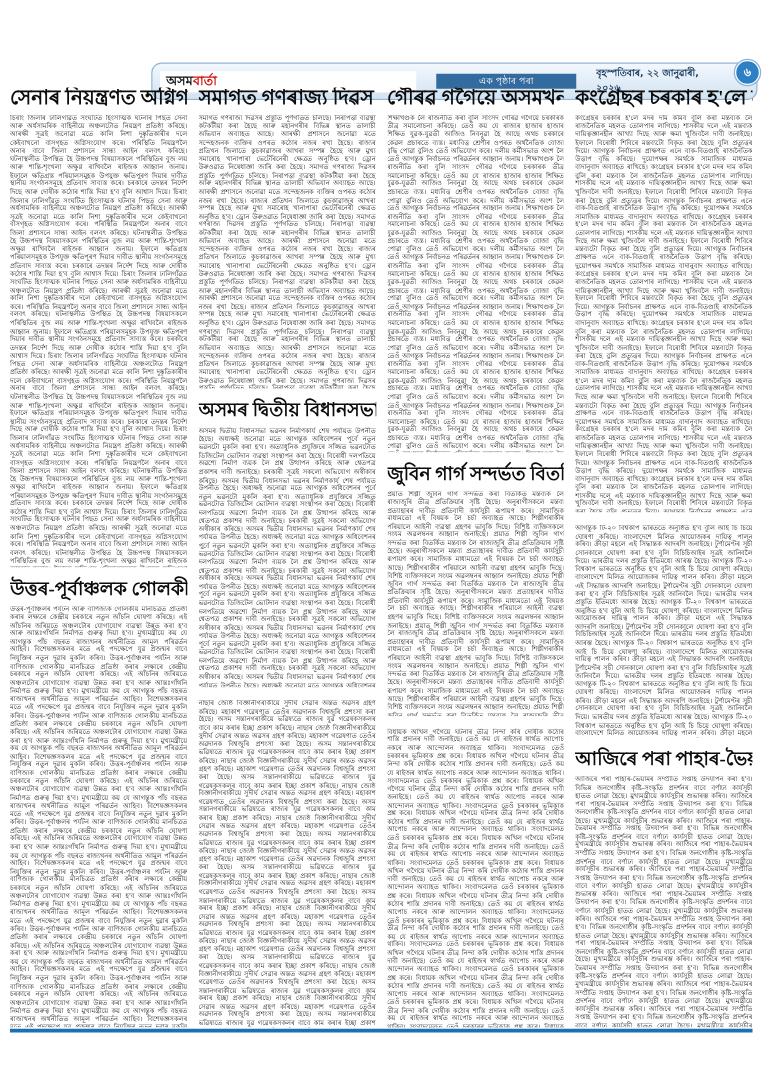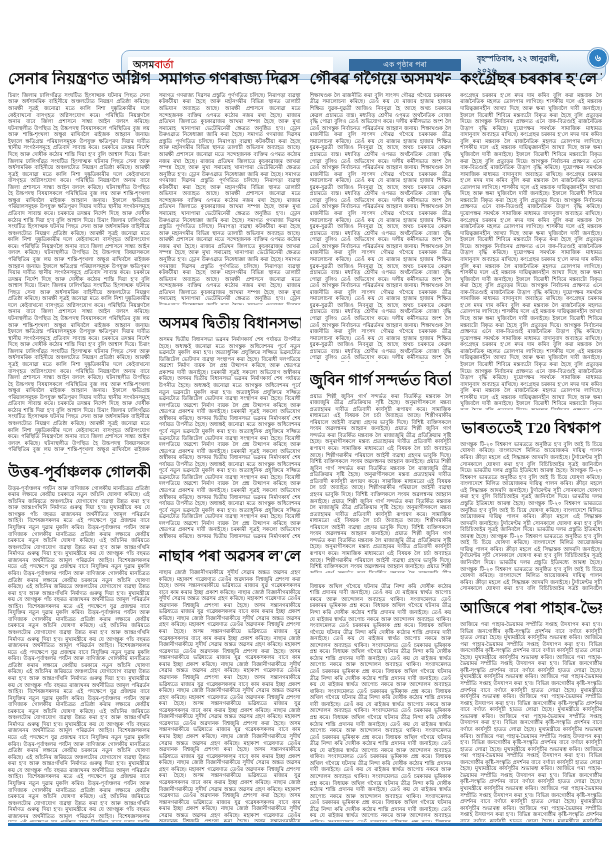--- a/index.html
+++ b/index.html
@@ -104,21 +104,20 @@
     <div class="col">
         <section class="story first" style="height: 266px;">
           <h2>সমাগত গণৰাজ্য দিৱস !</h2>
           <div class="body">সমাগত গণৰাজ্য দিৱসৰ প্ৰস্তুতি পূৰ্ণগতিত চলিছে। নিৰাপত্তা ব্যৱস্থা কটকটীয়া কৰা হৈছে আৰু মহানগৰীৰ বিভিন্ন স্থানত তালাচী অভিযান অব্যাহত আছে। আৰক্ষী প্ৰশাসনে জনোৱা মতে সন্দেহজনক ব্যক্তিৰ ওপৰত কঠোৰ নজৰ ৰখা হৈছে। ৰাজ্যৰ প্ৰতিখন জিলাতে কুচকাৱাজৰ আখৰা সম্পন্ন হৈছে আৰু মুখ্য সমাৰোহ খানাপাৰা ভেটেৰিনেৰী ক্ষেত্ৰত অনুষ্ঠিত হ'ব। ড্ৰোন উৰুওৱাত নিষেধাজ্ঞা জাৰি কৰা হৈছে। সমাগত গণৰাজ্য দিৱসৰ প্ৰস্তুতি পূৰ্ণগতিত চলিছে। নিৰাপত্তা ব্যৱস্থা কটকটীয়া কৰা হৈছে আৰু মহানগৰীৰ বিভিন্ন স্থানত তালাচী অভিযান অব্যাহত আছে। আৰক্ষী প্ৰশাসনে জনোৱা মতে সন্দেহজনক ব্যক্তিৰ ওপৰত কঠোৰ নজৰ ৰখা হৈছে। ৰাজ্যৰ প্ৰতিখন জিলাতে কুচকাৱাজৰ আখৰা সম্পন্ন হৈছে আৰু মুখ্য সমাৰোহ খানাপাৰা ভেটেৰিনেৰী ক্ষেত্ৰত অনুষ্ঠিত হ'ব। ড্ৰোন উৰুওৱাত নিষেধাজ্ঞা জাৰি কৰা হৈছে। সমাগত গণৰাজ্য দিৱসৰ প্ৰস্তুতি পূৰ্ণগতিত চলিছে। নিৰাপত্তা ব্যৱস্থা কটকটীয়া কৰা হৈছে আৰু মহানগৰীৰ বিভিন্ন স্থানত তালাচী অভিযান অব্যাহত আছে। আৰক্ষী প্ৰশাসনে জনোৱা মতে সন্দেহজনক ব্যক্তিৰ ওপৰত কঠোৰ নজৰ ৰখা হৈছে। ৰাজ্যৰ প্ৰতিখন জিলাতে কুচকাৱাজৰ আখৰা সম্পন্ন হৈছে আৰু মুখ্য সমাৰোহ খানাপাৰা ভেটেৰিনেৰী ক্ষেত্ৰত অনুষ্ঠিত হ'ব। ড্ৰোন উৰুওৱাত নিষেধাজ্ঞা জাৰি কৰা হৈছে। সমাগত গণৰাজ্য দিৱসৰ প্ৰস্তুতি পূৰ্ণগতিত চলিছে। নিৰাপত্তা ব্যৱস্থা কটকটীয়া কৰা হৈছে আৰু মহানগৰীৰ বিভিন্ন স্থানত তালাচী অভিযান অব্যাহত আছে। আৰক্ষী প্ৰশাসনে জনোৱা মতে সন্দেহজনক ব্যক্তিৰ ওপৰত কঠোৰ নজৰ ৰখা হৈছে। ৰাজ্যৰ প্ৰতিখন জিলাতে কুচকাৱাজৰ আখৰা সম্পন্ন হৈছে আৰু মুখ্য সমাৰোহ খানাপাৰা ভেটেৰিনেৰী ক্ষেত্ৰত অনুষ্ঠিত হ'ব। ড্ৰোন উৰুওৱাত নিষেধাজ্ঞা জাৰি কৰা হৈছে। সমাগত গণৰাজ্য দিৱসৰ প্ৰস্তুতি পূৰ্ণগতিত চলিছে। নিৰাপত্তা ব্যৱস্থা কটকটীয়া কৰা হৈছে আৰু মহানগৰীৰ বিভিন্ন স্থানত তালাচী অভিযান অব্যাহত আছে। আৰক্ষী প্ৰশাসনে জনোৱা মতে সন্দেহজনক ব্যক্তিৰ ওপৰত কঠোৰ নজৰ ৰখা হৈছে। ৰাজ্যৰ প্ৰতিখন জিলাতে কুচকাৱাজৰ আখৰা সম্পন্ন হৈছে আৰু মুখ্য সমাৰোহ খানাপাৰা ভেটেৰিনেৰী ক্ষেত্ৰত অনুষ্ঠিত হ'ব। ড্ৰোন উৰুওৱাত নিষেধাজ্ঞা জাৰি কৰা হৈছে। সমাগত গণৰাজ্য দিৱসৰ প্ৰস্তুতি পূৰ্ণগতিত চলিছে। নিৰাপত্তা ব্যৱস্থা কটকটীয়া কৰা হৈছে আৰু মহানগৰীৰ বিভিন্ন স্থানত তালাচী অভিযান অব্যাহত আছে। আৰক্ষী প্ৰশাসনে জনোৱা মতে সন্দেহজনক ব্যক্তিৰ ওপৰত কঠোৰ নজৰ ৰখা হৈছে। ৰাজ্যৰ প্ৰতিখন জিলাতে কুচকাৱাজৰ আখৰা সম্পন্ন হৈছে আৰু মুখ্য সমাৰোহ খানাপাৰা ভেটেৰিনেৰী ক্ষেত্ৰত অনুষ্ঠিত হ'ব। ড্ৰোন উৰুওৱাত নিষেধাজ্ঞা জাৰি কৰা হৈছে। সমাগত গণৰাজ্য দিৱসৰ প্ৰস্তুতি পূৰ্ণগতিত চলিছে। নিৰাপত্তা ব্যৱস্থা কটকটীয়া কৰা হৈছে আৰু মহানগৰীৰ বিভিন্ন স্থানত তালাচী অভিযান অব্যাহত আছে। আৰক্ষী প্ৰশাসনে জনোৱা মতে সন্দেহজনক ব্যক্তিৰ ওপৰত কঠোৰ নজৰ ৰখা হৈছে। ৰাজ্যৰ প্ৰতিখন জিলাতে কুচকাৱাজৰ আখৰা সম্পন্ন হৈছে আৰু মুখ্য সমাৰোহ খানাপাৰা ভেটেৰিনেৰী ক্ষেত্ৰত অনুষ্ঠিত হ'ব। ড্ৰোন উৰুওৱাত নিষেধাজ্ঞা জাৰি কৰা হৈছে। সমাগত গণৰাজ্য দিৱসৰ প্ৰস্তুতি পূৰ্ণগতিত চলিছে। নিৰাপত্তা ব্যৱস্থা কটকটীয়া কৰা হৈছে আৰু মহানগৰীৰ বিভিন্ন স্থানত তালাচী অভিযান অব্যাহত আছে। আৰক্ষী প্ৰশাসনে জনোৱা মতে সন্দেহজনক ব্যক্তিৰ ওপৰত কঠোৰ নজৰ ৰখা হৈছে। ৰাজ্যৰ প্ৰতিখন জিলাতে কুচকাৱাজৰ আখৰা সম্পন্ন হৈছে আৰু মুখ্য সমাৰোহ খানাপাৰা ভেটেৰিনেৰী ক্ষেত্ৰত অনুষ্ঠিত হ'ব। ড্ৰোন উৰুওৱাত নিষেধাজ্ঞা জাৰি কৰা হৈছে। সমাগত গণৰাজ্য দিৱসৰ প্ৰস্তুতি পূৰ্ণগতিত চলিছে। নিৰাপত্তা ব্যৱস্থা কটকটীয়া কৰা হৈছে আৰু মহানগৰীৰ বিভিন্ন স্থানত তালাচী অভিযান অব্যাহত আছে। আৰক্ষী প্ৰশাসনে জনোৱা মতে সন্দেহজনক ব্যক্তিৰ ওপৰত কঠোৰ নজৰ ৰখা হৈছে। ৰাজ্যৰ প্ৰতিখন জিলাতে কুচকাৱাজৰ আখৰা সম্পন্ন হৈছে আৰু মুখ্য সমাৰোহ খানাপাৰা ভেটেৰিনেৰী ক্ষেত্ৰত অনুষ্ঠিত হ'ব। ড্ৰোন উৰুওৱাত নিষেধাজ্ঞা জাৰি কৰা হৈছে। সমাগত গণৰাজ্য দিৱসৰ প্ৰস্তুতি পূৰ্ণগতিত চলিছে। নিৰাপত্তা ব্যৱস্থা কটকটীয়া কৰা হৈছে আৰু মহানগৰীৰ বিভিন্ন স্থানত তালাচী অভিযান অব্যাহত আছে। আৰক্ষী প্ৰশাসনে জনোৱা মতে সন্দেহজনক ব্যক্তিৰ ওপৰত কঠোৰ নজৰ ৰখা হৈছে। ৰাজ্যৰ প্ৰতিখন জিলাতে কুচকাৱাজৰ আখৰা সম্পন্ন হৈছে আৰু মুখ্য সমাৰোহ খানাপাৰা ভেটেৰিনেৰী ক্ষেত্ৰত অনুষ্ঠিত হ'ব। ড্ৰোন উৰুওৱাত নিষেধাজ্ঞা জাৰি কৰা হৈছে। সমাগত গণৰাজ্য দিৱসৰ প্ৰস্তুতি পূৰ্ণগতিত চলিছে। নিৰাপত্তা ব্যৱস্থা কটকটীয়া কৰা হৈছে আৰু মহানগৰীৰ বিভিন্ন স্থানত তালাচী অভিযান অব্যাহত আছে। আৰক্ষী প্ৰশাসনে জনোৱা মতে সন্দেহজনক ব্যক্তিৰ ওপৰত কঠোৰ নজৰ ৰখা হৈছে। ৰাজ্যৰ প্ৰতিখন জিলাতে কুচকাৱাজৰ আখৰা সম্পন্ন হৈছে আৰু মুখ্য সমাৰোহ খানাপাৰা ভেটেৰিনেৰী ক্ষেত্ৰত অনুষ্ঠিত হ'ব। ড্ৰোন উৰুওৱাত নিষেধাজ্ঞা জাৰি কৰা হৈছে। সমাগত গণৰাজ্য দিৱসৰ প্ৰস্তুতি পূৰ্ণগতিত চলিছে। নিৰাপত্তা ব্যৱস্থা কটকটীয়া কৰা হৈছে আৰু মহানগৰীৰ বিভিন্ন স্থানত তালাচী অভিযান অব্যাহত আছে। আৰক্ষী প্ৰশাসনে জনোৱা মতে সন্দেহজনক ব্যক্তিৰ ওপৰত কঠোৰ নজৰ ৰখা হৈছে। ৰাজ্যৰ প্ৰতিখন জিলাতে কুচকাৱাজৰ আখৰা সম্পন্ন হৈছে আৰু মুখ্য সমাৰোহ খানাপাৰা ভেটেৰিনেৰী ক্ষেত্ৰত অনুষ্ঠিত হ'ব। ড্ৰোন উৰুওৱাত নিষেধাজ্ঞা জাৰি কৰা হৈছে। </div>
         </section>
         <section class="story later" style="height: 262px;">
           <h2>অসমৰ দ্বিতীয় বিধানসভা</h2>
           <div class="body">অসমৰ দ্বিতীয় বিধানসভা ভৱনৰ নিৰ্মাণকাৰ্য শেষ পৰ্যায়ত উপনীত হৈছে। অধ্যক্ষই জনোৱা মতে আগন্তুক অধিবেশনৰ পূৰ্বে নতুন ভৱনটো মুকলি কৰা হ'ব। অত্যাধুনিক প্ৰযুক্তিৰে সজ্জিত ভৱনটোত ডিজিটেল ভোটদান ব্যৱস্থা সংস্থাপন কৰা হৈছে। বিৰোধী দলপতিয়ে অৱশ্যে নিৰ্মাণ ব্যয়ক লৈ প্ৰশ্ন উত্থাপন কৰিছে আৰু শ্বেতপত্ৰ প্ৰকাশৰ দাবী জনাইছে। চৰকাৰী সূত্ৰই সকলো অভিযোগ অস্বীকাৰ কৰিছে। অসমৰ দ্বিতীয় বিধানসভা ভৱনৰ নিৰ্মাণকাৰ্য শেষ পৰ্যায়ত উপনীত হৈছে। অধ্যক্ষই জনোৱা মতে আগন্তুক অধিবেশনৰ পূৰ্বে নতুন ভৱনটো মুকলি কৰা হ'ব। অত্যাধুনিক প্ৰযুক্তিৰে সজ্জিত ভৱনটোত ডিজিটেল ভোটদান ব্যৱস্থা সংস্থাপন কৰা হৈছে। বিৰোধী দলপতিয়ে অৱশ্যে নিৰ্মাণ ব্যয়ক লৈ প্ৰশ্ন উত্থাপন কৰিছে আৰু শ্বেতপত্ৰ প্ৰকাশৰ দাবী জনাইছে। চৰকাৰী সূত্ৰই সকলো অভিযোগ অস্বীকাৰ কৰিছে। অসমৰ দ্বিতীয় বিধানসভা ভৱনৰ নিৰ্মাণকাৰ্য শেষ পৰ্যায়ত উপনীত হৈছে। অধ্যক্ষই জনোৱা মতে আগন্তুক অধিবেশনৰ পূৰ্বে নতুন ভৱনটো মুকলি কৰা হ'ব। অত্যাধুনিক প্ৰযুক্তিৰে সজ্জিত ভৱনটোত ডিজিটেল ভোটদান ব্যৱস্থা সংস্থাপন কৰা হৈছে। বিৰোধী দলপতিয়ে অৱশ্যে নিৰ্মাণ ব্যয়ক লৈ প্ৰশ্ন উত্থাপন কৰিছে আৰু শ্বেতপত্ৰ প্ৰকাশৰ দাবী জনাইছে। চৰকাৰী সূত্ৰই সকলো অভিযোগ অস্বীকাৰ কৰিছে। অসমৰ দ্বিতীয় বিধানসভা ভৱনৰ নিৰ্মাণকাৰ্য শেষ পৰ্যায়ত উপনীত হৈছে। অধ্যক্ষই জনোৱা মতে আগন্তুক অধিবেশনৰ পূৰ্বে নতুন ভৱনটো মুকলি কৰা হ'ব। অত্যাধুনিক প্ৰযুক্তিৰে সজ্জিত ভৱনটোত ডিজিটেল ভোটদান ব্যৱস্থা সংস্থাপন কৰা হৈছে। বিৰোধী দলপতিয়ে অৱশ্যে নিৰ্মাণ ব্যয়ক লৈ প্ৰশ্ন উত্থাপন কৰিছে আৰু শ্বেতপত্ৰ প্ৰকাশৰ দাবী জনাইছে। চৰকাৰী সূত্ৰই সকলো অভিযোগ অস্বীকাৰ কৰিছে। অসমৰ দ্বিতীয় বিধানসভা ভৱনৰ নিৰ্মাণকাৰ্য শেষ পৰ্যায়ত উপনীত হৈছে। অধ্যক্ষই জনোৱা মতে আগন্তুক অধিবেশনৰ পূৰ্বে নতুন ভৱনটো মুকলি কৰা হ'ব। অত্যাধুনিক প্ৰযুক্তিৰে সজ্জিত ভৱনটোত ডিজিটেল ভোটদান ব্যৱস্থা সংস্থাপন কৰা হৈছে। বিৰোধী দলপতিয়ে অৱশ্যে নিৰ্মাণ ব্যয়ক লৈ প্ৰশ্ন উত্থাপন কৰিছে আৰু শ্বেতপত্ৰ প্ৰকাশৰ দাবী জনাইছে। চৰকাৰী সূত্ৰই সকলো অভিযোগ অস্বীকাৰ কৰিছে। অসমৰ দ্বিতীয় বিধানসভা ভৱনৰ নিৰ্মাণকাৰ্য শেষ পৰ্যায়ত উপনীত হৈছে। অধ্যক্ষই জনোৱা মতে আগন্তুক অধিবেশনৰ পূৰ্বে নতুন ভৱনটো মুকলি কৰা হ'ব। অত্যাধুনিক প্ৰযুক্তিৰে সজ্জিত ভৱনটোত ডিজিটেল ভোটদান ব্যৱস্থা সংস্থাপন কৰা হৈছে। বিৰোধী দলপতিয়ে অৱশ্যে নিৰ্মাণ ব্যয়ক লৈ প্ৰশ্ন উত্থাপন কৰিছে আৰু শ্বেতপত্ৰ প্ৰকাশৰ দাবী জনাইছে। চৰকাৰী সূত্ৰই সকলো অভিযোগ অস্বীকাৰ কৰিছে। অসমৰ দ্বিতীয় বিধানসভা ভৱনৰ নিৰ্মাণকাৰ্য শেষ পৰ্যায়ত উপনীত হৈছে। অধ্যক্ষই জনোৱা মতে আগন্তুক অধিবেশনৰ পূৰ্বে নতুন ভৱনটো মুকলি কৰা হ'ব। অত্যাধুনিক প্ৰযুক্তিৰে সজ্জিত ভৱনটোত ডিজিটেল ভোটদান ব্যৱস্থা সংস্থাপন কৰা হৈছে। বিৰোধী দলপতিয়ে অৱশ্যে নিৰ্মাণ ব্যয়ক লৈ প্ৰশ্ন উত্থাপন কৰিছে আৰু শ্বেতপত্ৰ প্ৰকাশৰ দাবী জনাইছে। চৰকাৰী সূত্ৰই সকলো অভিযোগ অস্বীকাৰ কৰিছে। অসমৰ দ্বিতীয় বিধানসভা ভৱনৰ নিৰ্মাণকাৰ্য শেষ পৰ্যায়ত উপনীত হৈছে। অধ্যক্ষই জনোৱা মতে আগন্তুক অধিবেশনৰ পূৰ্বে নতুন ভৱনটো মুকলি কৰা হ'ব। অত্যাধুনিক প্ৰযুক্তিৰে সজ্জিত ভৱনটোত ডিজিটেল ভোটদান ব্যৱস্থা সংস্থাপন কৰা হৈছে। বিৰোধী দলপতিয়ে অৱশ্যে নিৰ্মাণ ব্যয়ক লৈ প্ৰশ্ন উত্থাপন কৰিছে আৰু শ্বেতপত্ৰ প্ৰকাশৰ দাবী জনাইছে। চৰকাৰী সূত্ৰই সকলো অভিযোগ অস্বীকাৰ কৰিছে। অসমৰ দ্বিতীয় বিধানসভা ভৱনৰ নিৰ্মাণকাৰ্য শেষ পৰ্যায়ত উপনীত হৈছে। অধ্যক্ষই জনোৱা মতে আগন্তুক অধিবেশনৰ পূৰ্বে নতুন ভৱনটো মুকলি কৰা হ'ব। অত্যাধুনিক প্ৰযুক্তিৰে সজ্জিত ভৱনটোত ডিজিটেল ভোটদান ব্যৱস্থা সংস্থাপন কৰা হৈছে। বিৰোধী দলপতিয়ে অৱশ্যে নিৰ্মাণ ব্যয়ক লৈ প্ৰশ্ন উত্থাপন কৰিছে আৰু শ্বেতপত্ৰ প্ৰকাশৰ দাবী জনাইছে। চৰকাৰী সূত্ৰই সকলো অভিযোগ অস্বীকাৰ কৰিছে। অসমৰ দ্বিতীয় বিধানসভা ভৱনৰ নিৰ্মাণকাৰ্য শেষ পৰ্যায়ত উপনীত হৈছে। অধ্যক্ষই জনোৱা মতে আগন্তুক অধিবেশনৰ পূৰ্বে নতুন ভৱনটো মুকলি কৰা হ'ব। অত্যাধুনিক প্ৰযুক্তিৰে সজ্জিত ভৱনটোত ডিজিটেল ভোটদান ব্যৱস্থা সংস্থাপন কৰা হৈছে। বিৰোধী দলপতিয়ে অৱশ্যে নিৰ্মাণ ব্যয়ক লৈ প্ৰশ্ন উত্থাপন কৰিছে আৰু শ্বেতপত্ৰ প্ৰকাশৰ দাবী জনাইছে। চৰকাৰী সূত্ৰই সকলো অভিযোগ অস্বীকাৰ কৰিছে। অসমৰ দ্বিতীয় বিধানসভা ভৱনৰ নিৰ্মাণকাৰ্য শেষ পৰ্যায়ত উপনীত হৈছে। অধ্যক্ষই জনোৱা মতে আগন্তুক অধিবেশনৰ পূৰ্বে নতুন ভৱনটো মুকলি কৰা হ'ব। অত্যাধুনিক প্ৰযুক্তিৰে সজ্জিত ভৱনটোত ডিজিটেল ভোটদান ব্যৱস্থা সংস্থাপন কৰা হৈছে। বিৰোধী দলপতিয়ে অৱশ্যে নিৰ্মাণ ব্যয়ক লৈ প্ৰশ্ন উত্থাপন কৰিছে আৰু শ্বেতপত্ৰ প্ৰকাশৰ দাবী জনাইছে। চৰকাৰী সূত্ৰই সকলো অভিযোগ অস্বীকাৰ কৰিছে। অসমৰ দ্বিতীয় বিধানসভা ভৱনৰ নিৰ্মাণকাৰ্য শেষ পৰ্যায়ত উপনীত হৈছে। অধ্যক্ষই জনোৱা মতে আগন্তুক অধিবেশনৰ পূৰ্বে নতুন ভৱনটো মুকলি কৰা হ'ব। অত্যাধুনিক প্ৰযুক্তিৰে সজ্জিত ভৱনটোত ডিজিটেল ভোটদান ব্যৱস্থা সংস্থাপন কৰা হৈছে। বিৰোধী দলপতিয়ে অৱশ্যে নিৰ্মাণ ব্যয়ক লৈ প্ৰশ্ন উত্থাপন কৰিছে আৰু শ্বেতপত্ৰ প্ৰকাশৰ দাবী জনাইছে। চৰকাৰী সূত্ৰই সকলো অভিযোগ অস্বীকাৰ কৰিছে। </div>
         </section>
         <section class="story later" style="flex: 1 1 auto;">
-          <h2>নাছাৰ পৰা অৱসৰ ল'লে</h2>
           <div class="body">নাছাৰ জ্যেষ্ঠ বিজ্ঞানীগৰাকীয়ে সুদীৰ্ঘ সেৱাৰ অন্তত অৱসৰ গ্ৰহণ কৰিছে। মহাকাশ গৱেষণাত তেওঁৰ অৱদানক বিশ্বজুৰি প্ৰশংসা কৰা হৈছে। অসম সন্তানগৰাকীয়ে ভৱিষ্যতে ৰাজ্যৰ যুৱ গৱেষকসকলৰ বাবে কাম কৰাৰ ইচ্ছা প্ৰকাশ কৰিছে। নাছাৰ জ্যেষ্ঠ বিজ্ঞানীগৰাকীয়ে সুদীৰ্ঘ সেৱাৰ অন্তত অৱসৰ গ্ৰহণ কৰিছে। মহাকাশ গৱেষণাত তেওঁৰ অৱদানক বিশ্বজুৰি প্ৰশংসা কৰা হৈছে। অসম সন্তানগৰাকীয়ে ভৱিষ্যতে ৰাজ্যৰ যুৱ গৱেষকসকলৰ বাবে কাম কৰাৰ ইচ্ছা প্ৰকাশ কৰিছে। নাছাৰ জ্যেষ্ঠ বিজ্ঞানীগৰাকীয়ে সুদীৰ্ঘ সেৱাৰ অন্তত অৱসৰ গ্ৰহণ কৰিছে। মহাকাশ গৱেষণাত তেওঁৰ অৱদানক বিশ্বজুৰি প্ৰশংসা কৰা হৈছে। অসম সন্তানগৰাকীয়ে ভৱিষ্যতে ৰাজ্যৰ যুৱ গৱেষকসকলৰ বাবে কাম কৰাৰ ইচ্ছা প্ৰকাশ কৰিছে। নাছাৰ জ্যেষ্ঠ বিজ্ঞানীগৰাকীয়ে সুদীৰ্ঘ সেৱাৰ অন্তত অৱসৰ গ্ৰহণ কৰিছে। মহাকাশ গৱেষণাত তেওঁৰ অৱদানক বিশ্বজুৰি প্ৰশংসা কৰা হৈছে। অসম সন্তানগৰাকীয়ে ভৱিষ্যতে ৰাজ্যৰ যুৱ গৱেষকসকলৰ বাবে কাম কৰাৰ ইচ্ছা প্ৰকাশ কৰিছে। নাছাৰ জ্যেষ্ঠ বিজ্ঞানীগৰাকীয়ে সুদীৰ্ঘ সেৱাৰ অন্তত অৱসৰ গ্ৰহণ কৰিছে। মহাকাশ গৱেষণাত তেওঁৰ অৱদানক বিশ্বজুৰি প্ৰশংসা কৰা হৈছে। অসম সন্তানগৰাকীয়ে ভৱিষ্যতে ৰাজ্যৰ যুৱ গৱেষকসকলৰ বাবে কাম কৰাৰ ইচ্ছা প্ৰকাশ কৰিছে। নাছাৰ জ্যেষ্ঠ বিজ্ঞানীগৰাকীয়ে সুদীৰ্ঘ সেৱাৰ অন্তত অৱসৰ গ্ৰহণ কৰিছে। মহাকাশ গৱেষণাত তেওঁৰ অৱদানক বিশ্বজুৰি প্ৰশংসা কৰা হৈছে। অসম সন্তানগৰাকীয়ে ভৱিষ্যতে ৰাজ্যৰ যুৱ গৱেষকসকলৰ বাবে কাম কৰাৰ ইচ্ছা প্ৰকাশ কৰিছে। নাছাৰ জ্যেষ্ঠ বিজ্ঞানীগৰাকীয়ে সুদীৰ্ঘ সেৱাৰ অন্তত অৱসৰ গ্ৰহণ কৰিছে। মহাকাশ গৱেষণাত তেওঁৰ অৱদানক বিশ্বজুৰি প্ৰশংসা কৰা হৈছে। অসম সন্তানগৰাকীয়ে ভৱিষ্যতে ৰাজ্যৰ যুৱ গৱেষকসকলৰ বাবে কাম কৰাৰ ইচ্ছা প্ৰকাশ কৰিছে। নাছাৰ জ্যেষ্ঠ বিজ্ঞানীগৰাকীয়ে সুদীৰ্ঘ সেৱাৰ অন্তত অৱসৰ গ্ৰহণ কৰিছে। মহাকাশ গৱেষণাত তেওঁৰ অৱদানক বিশ্বজুৰি প্ৰশংসা কৰা হৈছে। অসম সন্তানগৰাকীয়ে ভৱিষ্যতে ৰাজ্যৰ যুৱ গৱেষকসকলৰ বাবে কাম কৰাৰ ইচ্ছা প্ৰকাশ কৰিছে। নাছাৰ জ্যেষ্ঠ বিজ্ঞানীগৰাকীয়ে সুদীৰ্ঘ সেৱাৰ অন্তত অৱসৰ গ্ৰহণ কৰিছে। মহাকাশ গৱেষণাত তেওঁৰ অৱদানক বিশ্বজুৰি প্ৰশংসা কৰা হৈছে। অসম সন্তানগৰাকীয়ে ভৱিষ্যতে ৰাজ্যৰ যুৱ গৱেষকসকলৰ বাবে কাম কৰাৰ ইচ্ছা প্ৰকাশ কৰিছে। নাছাৰ জ্যেষ্ঠ বিজ্ঞানীগৰাকীয়ে সুদীৰ্ঘ সেৱাৰ অন্তত অৱসৰ গ্ৰহণ কৰিছে। মহাকাশ গৱেষণাত তেওঁৰ অৱদানক বিশ্বজুৰি প্ৰশংসা কৰা হৈছে। অসম সন্তানগৰাকীয়ে ভৱিষ্যতে ৰাজ্যৰ যুৱ গৱেষকসকলৰ বাবে কাম কৰাৰ ইচ্ছা প্ৰকাশ কৰিছে। নাছাৰ জ্যেষ্ঠ বিজ্ঞানীগৰাকীয়ে সুদীৰ্ঘ সেৱাৰ অন্তত অৱসৰ গ্ৰহণ কৰিছে। মহাকাশ গৱেষণাত তেওঁৰ অৱদানক বিশ্বজুৰি প্ৰশংসা কৰা হৈছে। অসম সন্তানগৰাকীয়ে ভৱিষ্যতে ৰাজ্যৰ যুৱ গৱেষকসকলৰ বাবে কাম কৰাৰ ইচ্ছা প্ৰকাশ কৰিছে। নাছাৰ জ্যেষ্ঠ বিজ্ঞানীগৰাকীয়ে সুদীৰ্ঘ সেৱাৰ অন্তত অৱসৰ গ্ৰহণ কৰিছে। মহাকাশ গৱেষণাত তেওঁৰ অৱদানক বিশ্বজুৰি প্ৰশংসা কৰা হৈছে। অসম সন্তানগৰাকীয়ে ভৱিষ্যতে ৰাজ্যৰ যুৱ গৱেষকসকলৰ বাবে কাম কৰাৰ ইচ্ছা প্ৰকাশ কৰিছে। </div>
         </section>
       </div>
     <div class="col">
         <section class="story first" style="height: 328px;">
           <h2>গৌৰৱ গগৈয়ে অসমখনক</h2>
           <div class="body">শিক্ষাখণ্ডক লৈ ৰাজনীতি কৰা বুলি সাংসদ গৌৰৱ গগৈয়ে চৰকাৰক তীব্ৰ সমালোচনা কৰিছে। তেওঁ কয় যে ৰাজ্যৰ হাজাৰ হাজাৰ শিক্ষিত যুৱক-যুৱতী আজিও নিবনুৱা হৈ আছে অথচ চৰকাৰে কেৱল প্ৰচাৰতে ব্যস্ত। মধ্যবিত্ত শ্ৰেণীৰ ওপৰত অৰ্থনৈতিক বোজা বৃদ্ধি পোৱা বুলিও তেওঁ অভিযোগ কৰে। দলীয় কৰ্মীসভাত অংশ লৈ তেওঁ আগন্তুক নিৰ্বাচনত পৰিৱৰ্তনৰ আহ্বান জনায়। শিক্ষাখণ্ডক লৈ ৰাজনীতি কৰা বুলি সাংসদ গৌৰৱ গগৈয়ে চৰকাৰক তীব্ৰ সমালোচনা কৰিছে। তেওঁ কয় যে ৰাজ্যৰ হাজাৰ হাজাৰ শিক্ষিত যুৱক-যুৱতী আজিও নিবনুৱা হৈ আছে অথচ চৰকাৰে কেৱল প্ৰচাৰতে ব্যস্ত। মধ্যবিত্ত শ্ৰেণীৰ ওপৰত অৰ্থনৈতিক বোজা বৃদ্ধি পোৱা বুলিও তেওঁ অভিযোগ কৰে। দলীয় কৰ্মীসভাত অংশ লৈ তেওঁ আগন্তুক নিৰ্বাচনত পৰিৱৰ্তনৰ আহ্বান জনায়। শিক্ষাখণ্ডক লৈ ৰাজনীতি কৰা বুলি সাংসদ গৌৰৱ গগৈয়ে চৰকাৰক তীব্ৰ সমালোচনা কৰিছে। তেওঁ কয় যে ৰাজ্যৰ হাজাৰ হাজাৰ শিক্ষিত যুৱক-যুৱতী আজিও নিবনুৱা হৈ আছে অথচ চৰকাৰে কেৱল প্ৰচাৰতে ব্যস্ত। মধ্যবিত্ত শ্ৰেণীৰ ওপৰত অৰ্থনৈতিক বোজা বৃদ্ধি পোৱা বুলিও তেওঁ অভিযোগ কৰে। দলীয় কৰ্মীসভাত অংশ লৈ তেওঁ আগন্তুক নিৰ্বাচনত পৰিৱৰ্তনৰ আহ্বান জনায়। শিক্ষাখণ্ডক লৈ ৰাজনীতি কৰা বুলি সাংসদ গৌৰৱ গগৈয়ে চৰকাৰক তীব্ৰ সমালোচনা কৰিছে। তেওঁ কয় যে ৰাজ্যৰ হাজাৰ হাজাৰ শিক্ষিত যুৱক-যুৱতী আজিও নিবনুৱা হৈ আছে অথচ চৰকাৰে কেৱল প্ৰচাৰতে ব্যস্ত। মধ্যবিত্ত শ্ৰেণীৰ ওপৰত অৰ্থনৈতিক বোজা বৃদ্ধি পোৱা বুলিও তেওঁ অভিযোগ কৰে। দলীয় কৰ্মীসভাত অংশ লৈ তেওঁ আগন্তুক নিৰ্বাচনত পৰিৱৰ্তনৰ আহ্বান জনায়। শিক্ষাখণ্ডক লৈ ৰাজনীতি কৰা বুলি সাংসদ গৌৰৱ গগৈয়ে চৰকাৰক তীব্ৰ সমালোচনা কৰিছে। তেওঁ কয় যে ৰাজ্যৰ হাজাৰ হাজাৰ শিক্ষিত যুৱক-যুৱতী আজিও নিবনুৱা হৈ আছে অথচ চৰকাৰে কেৱল প্ৰচাৰতে ব্যস্ত। মধ্যবিত্ত শ্ৰেণীৰ ওপৰত অৰ্থনৈতিক বোজা বৃদ্ধি পোৱা বুলিও তেওঁ অভিযোগ কৰে। দলীয় কৰ্মীসভাত অংশ লৈ তেওঁ আগন্তুক নিৰ্বাচনত পৰিৱৰ্তনৰ আহ্বান জনায়। শিক্ষাখণ্ডক লৈ ৰাজনীতি কৰা বুলি সাংসদ গৌৰৱ গগৈয়ে চৰকাৰক তীব্ৰ সমালোচনা কৰিছে। তেওঁ কয় যে ৰাজ্যৰ হাজাৰ হাজাৰ শিক্ষিত যুৱক-যুৱতী আজিও নিবনুৱা হৈ আছে অথচ চৰকাৰে কেৱল প্ৰচাৰতে ব্যস্ত। মধ্যবিত্ত শ্ৰেণীৰ ওপৰত অৰ্থনৈতিক বোজা বৃদ্ধি পোৱা বুলিও তেওঁ অভিযোগ কৰে। দলীয় কৰ্মীসভাত অংশ লৈ তেওঁ আগন্তুক নিৰ্বাচনত পৰিৱৰ্তনৰ আহ্বান জনায়। শিক্ষাখণ্ডক লৈ ৰাজনীতি কৰা বুলি সাংসদ গৌৰৱ গগৈয়ে চৰকাৰক তীব্ৰ সমালোচনা কৰিছে। তেওঁ কয় যে ৰাজ্যৰ হাজাৰ হাজাৰ শিক্ষিত যুৱক-যুৱতী আজিও নিবনুৱা হৈ আছে অথচ চৰকাৰে কেৱল প্ৰচাৰতে ব্যস্ত। মধ্যবিত্ত শ্ৰেণীৰ ওপৰত অৰ্থনৈতিক বোজা বৃদ্ধি পোৱা বুলিও তেওঁ অভিযোগ কৰে। দলীয় কৰ্মীসভাত অংশ লৈ তেওঁ আগন্তুক নিৰ্বাচনত পৰিৱৰ্তনৰ আহ্বান জনায়। শিক্ষাখণ্ডক লৈ ৰাজনীতি কৰা বুলি সাংসদ গৌৰৱ গগৈয়ে চৰকাৰক তীব্ৰ সমালোচনা কৰিছে। তেওঁ কয় যে ৰাজ্যৰ হাজাৰ হাজাৰ শিক্ষিত যুৱক-যুৱতী আজিও নিবনুৱা হৈ আছে অথচ চৰকাৰে কেৱল প্ৰচাৰতে ব্যস্ত। মধ্যবিত্ত শ্ৰেণীৰ ওপৰত অৰ্থনৈতিক বোজা বৃদ্ধি পোৱা বুলিও তেওঁ অভিযোগ কৰে। দলীয় কৰ্মীসভাত অংশ লৈ তেওঁ আগন্তুক নিৰ্বাচনত পৰিৱৰ্তনৰ আহ্বান জনায়। শিক্ষাখণ্ডক লৈ ৰাজনীতি কৰা বুলি সাংসদ গৌৰৱ গগৈয়ে চৰকাৰক তীব্ৰ সমালোচনা কৰিছে। তেওঁ কয় যে ৰাজ্যৰ হাজাৰ হাজাৰ শিক্ষিত যুৱক-যুৱতী আজিও নিবনুৱা হৈ আছে অথচ চৰকাৰে কেৱল প্ৰচাৰতে ব্যস্ত। মধ্যবিত্ত শ্ৰেণীৰ ওপৰত অৰ্থনৈতিক বোজা বৃদ্ধি পোৱা বুলিও তেওঁ অভিযোগ কৰে। দলীয় কৰ্মীসভাত অংশ লৈ তেওঁ আগন্তুক নিৰ্বাচনত পৰিৱৰ্তনৰ আহ্বান জনায়। শিক্ষাখণ্ডক লৈ ৰাজনীতি কৰা বুলি সাংসদ গৌৰৱ গগৈয়ে চৰকাৰক তীব্ৰ সমালোচনা কৰিছে। তেওঁ কয় যে ৰাজ্যৰ হাজাৰ হাজাৰ শিক্ষিত যুৱক-যুৱতী আজিও নিবনুৱা হৈ আছে অথচ চৰকাৰে কেৱল প্ৰচাৰতে ব্যস্ত। মধ্যবিত্ত শ্ৰেণীৰ ওপৰত অৰ্থনৈতিক বোজা বৃদ্ধি পোৱা বুলিও তেওঁ অভিযোগ কৰে। দলীয় কৰ্মীসভাত অংশ লৈ তেওঁ আগন্তুক নিৰ্বাচনত পৰিৱৰ্তনৰ আহ্বান জনায়। শিক্ষাখণ্ডক লৈ ৰাজনীতি কৰা বুলি সাংসদ গৌৰৱ গগৈয়ে চৰকাৰক তীব্ৰ সমালোচনা কৰিছে। তেওঁ কয় যে ৰাজ্যৰ হাজাৰ হাজাৰ শিক্ষিত যুৱক-যুৱতী আজিও নিবনুৱা হৈ আছে অথচ চৰকাৰে কেৱল প্ৰচাৰতে ব্যস্ত। মধ্যবিত্ত শ্ৰেণীৰ ওপৰত অৰ্থনৈতিক বোজা বৃদ্ধি পোৱা বুলিও তেওঁ অভিযোগ কৰে। দলীয় কৰ্মীসভাত অংশ লৈ তেওঁ আগন্তুক নিৰ্বাচনত পৰিৱৰ্তনৰ আহ্বান জনায়। শিক্ষাখণ্ডক লৈ ৰাজনীতি কৰা বুলি সাংসদ গৌৰৱ গগৈয়ে চৰকাৰক তীব্ৰ সমালোচনা কৰিছে। তেওঁ কয় যে ৰাজ্যৰ হাজাৰ হাজাৰ শিক্ষিত যুৱক-যুৱতী আজিও নিবনুৱা হৈ আছে অথচ চৰকাৰে কেৱল প্ৰচাৰতে ব্যস্ত। মধ্যবিত্ত শ্ৰেণীৰ ওপৰত অৰ্থনৈতিক বোজা বৃদ্ধি পোৱা বুলিও তেওঁ অভিযোগ কৰে। দলীয় কৰ্মীসভাত অংশ লৈ তেওঁ আগন্তুক নিৰ্বাচনত পৰিৱৰ্তনৰ আহ্বান জনায়। </div>
         </section>
         <section class="story later" style="height: 236px;">
           <h2>জুবিন গাৰ্গ সন্দৰ্ভত বিতৰ্কিত</h2>
@@ -127,21 +126,20 @@
         <section class="story later" style="flex: 1 1 auto;">
           <div class="body">বিধায়ক অখিল গগৈয়ে ঘটনাৰ তীব্ৰ নিন্দা কৰি দোষীক কঠোৰ শাস্তি প্ৰদানৰ দাবী জনাইছে। তেওঁ কয় যে ৰাইজৰ স্বাৰ্থত আপোচ নকৰে আৰু আন্দোলন অব্যাহত থাকিব। সংবাদমেলত তেওঁ চৰকাৰৰ ভূমিকাক প্ৰশ্ন কৰে। বিধায়ক অখিল গগৈয়ে ঘটনাৰ তীব্ৰ নিন্দা কৰি দোষীক কঠোৰ শাস্তি প্ৰদানৰ দাবী জনাইছে। তেওঁ কয় যে ৰাইজৰ স্বাৰ্থত আপোচ নকৰে আৰু আন্দোলন অব্যাহত থাকিব। সংবাদমেলত তেওঁ চৰকাৰৰ ভূমিকাক প্ৰশ্ন কৰে। বিধায়ক অখিল গগৈয়ে ঘটনাৰ তীব্ৰ নিন্দা কৰি দোষীক কঠোৰ শাস্তি প্ৰদানৰ দাবী জনাইছে। তেওঁ কয় যে ৰাইজৰ স্বাৰ্থত আপোচ নকৰে আৰু আন্দোলন অব্যাহত থাকিব। সংবাদমেলত তেওঁ চৰকাৰৰ ভূমিকাক প্ৰশ্ন কৰে। বিধায়ক অখিল গগৈয়ে ঘটনাৰ তীব্ৰ নিন্দা কৰি দোষীক কঠোৰ শাস্তি প্ৰদানৰ দাবী জনাইছে। তেওঁ কয় যে ৰাইজৰ স্বাৰ্থত আপোচ নকৰে আৰু আন্দোলন অব্যাহত থাকিব। সংবাদমেলত তেওঁ চৰকাৰৰ ভূমিকাক প্ৰশ্ন কৰে। বিধায়ক অখিল গগৈয়ে ঘটনাৰ তীব্ৰ নিন্দা কৰি দোষীক কঠোৰ শাস্তি প্ৰদানৰ দাবী জনাইছে। তেওঁ কয় যে ৰাইজৰ স্বাৰ্থত আপোচ নকৰে আৰু আন্দোলন অব্যাহত থাকিব। সংবাদমেলত তেওঁ চৰকাৰৰ ভূমিকাক প্ৰশ্ন কৰে। বিধায়ক অখিল গগৈয়ে ঘটনাৰ তীব্ৰ নিন্দা কৰি দোষীক কঠোৰ শাস্তি প্ৰদানৰ দাবী জনাইছে। তেওঁ কয় যে ৰাইজৰ স্বাৰ্থত আপোচ নকৰে আৰু আন্দোলন অব্যাহত থাকিব। সংবাদমেলত তেওঁ চৰকাৰৰ ভূমিকাক প্ৰশ্ন কৰে। বিধায়ক অখিল গগৈয়ে ঘটনাৰ তীব্ৰ নিন্দা কৰি দোষীক কঠোৰ শাস্তি প্ৰদানৰ দাবী জনাইছে। তেওঁ কয় যে ৰাইজৰ স্বাৰ্থত আপোচ নকৰে আৰু আন্দোলন অব্যাহত থাকিব। সংবাদমেলত তেওঁ চৰকাৰৰ ভূমিকাক প্ৰশ্ন কৰে। বিধায়ক অখিল গগৈয়ে ঘটনাৰ তীব্ৰ নিন্দা কৰি দোষীক কঠোৰ শাস্তি প্ৰদানৰ দাবী জনাইছে। তেওঁ কয় যে ৰাইজৰ স্বাৰ্থত আপোচ নকৰে আৰু আন্দোলন অব্যাহত থাকিব। সংবাদমেলত তেওঁ চৰকাৰৰ ভূমিকাক প্ৰশ্ন কৰে। বিধায়ক অখিল গগৈয়ে ঘটনাৰ তীব্ৰ নিন্দা কৰি দোষীক কঠোৰ শাস্তি প্ৰদানৰ দাবী জনাইছে। তেওঁ কয় যে ৰাইজৰ স্বাৰ্থত আপোচ নকৰে আৰু আন্দোলন অব্যাহত থাকিব। সংবাদমেলত তেওঁ চৰকাৰৰ ভূমিকাক প্ৰশ্ন কৰে। বিধায়ক অখিল গগৈয়ে ঘটনাৰ তীব্ৰ নিন্দা কৰি দোষীক কঠোৰ শাস্তি প্ৰদানৰ দাবী জনাইছে। তেওঁ কয় যে ৰাইজৰ স্বাৰ্থত আপোচ নকৰে আৰু আন্দোলন অব্যাহত থাকিব। সংবাদমেলত তেওঁ চৰকাৰৰ ভূমিকাক প্ৰশ্ন কৰে। বিধায়ক অখিল গগৈয়ে ঘটনাৰ তীব্ৰ নিন্দা কৰি দোষীক কঠোৰ শাস্তি প্ৰদানৰ দাবী জনাইছে। তেওঁ কয় যে ৰাইজৰ স্বাৰ্থত আপোচ নকৰে আৰু আন্দোলন অব্যাহত থাকিব। সংবাদমেলত তেওঁ চৰকাৰৰ ভূমিকাক প্ৰশ্ন কৰে। বিধায়ক অখিল গগৈয়ে ঘটনাৰ তীব্ৰ নিন্দা কৰি দোষীক কঠোৰ শাস্তি প্ৰদানৰ দাবী জনাইছে। তেওঁ কয় যে ৰাইজৰ স্বাৰ্থত আপোচ নকৰে আৰু আন্দোলন অব্যাহত থাকিব। সংবাদমেলত তেওঁ চৰকাৰৰ ভূমিকাক প্ৰশ্ন কৰে। </div>
         </section>
       </div>
     <div class="col">
         <section class="story first" style="height: 384px;">
           <h2>কংগ্ৰেছৰ চৰকাৰ হ'লে মদৰ</h2>
           <div class="body">কংগ্ৰেছৰ চৰকাৰ হ'লে মদৰ দাম কমিব বুলি কৰা মন্তব্যক লৈ ৰাজনৈতিক মহলত তোলপাৰ লাগিছে। শাসকীয় দলে এই মন্তব্যক দায়িত্বজ্ঞানহীন আখ্যা দিছে আৰু ক্ষমা খুজিবলৈ দাবী জনাইছে। ইফালে বিৰোধী শিবিৰে মন্তব্যটো বিকৃত কৰা হৈছে বুলি প্ৰত্যুত্তৰ দিয়ে। আগন্তুক নিৰ্বাচনৰ প্ৰাক্ষণত এনে বাক-বিতণ্ডাই ৰাজনৈতিক উত্তাপ বৃদ্ধি কৰিছে। দুয়োপক্ষৰ সমৰ্থকে সামাজিক মাধ্যমত বাদানুবাদ অব্যাহত ৰাখিছে। কংগ্ৰেছৰ চৰকাৰ হ'লে মদৰ দাম কমিব বুলি কৰা মন্তব্যক লৈ ৰাজনৈতিক মহলত তোলপাৰ লাগিছে। শাসকীয় দলে এই মন্তব্যক দায়িত্বজ্ঞানহীন আখ্যা দিছে আৰু ক্ষমা খুজিবলৈ দাবী জনাইছে। ইফালে বিৰোধী শিবিৰে মন্তব্যটো বিকৃত কৰা হৈছে বুলি প্ৰত্যুত্তৰ দিয়ে। আগন্তুক নিৰ্বাচনৰ প্ৰাক্ষণত এনে বাক-বিতণ্ডাই ৰাজনৈতিক উত্তাপ বৃদ্ধি কৰিছে। দুয়োপক্ষৰ সমৰ্থকে সামাজিক মাধ্যমত বাদানুবাদ অব্যাহত ৰাখিছে। কংগ্ৰেছৰ চৰকাৰ হ'লে মদৰ দাম কমিব বুলি কৰা মন্তব্যক লৈ ৰাজনৈতিক মহলত তোলপাৰ লাগিছে। শাসকীয় দলে এই মন্তব্যক দায়িত্বজ্ঞানহীন আখ্যা দিছে আৰু ক্ষমা খুজিবলৈ দাবী জনাইছে। ইফালে বিৰোধী শিবিৰে মন্তব্যটো বিকৃত কৰা হৈছে বুলি প্ৰত্যুত্তৰ দিয়ে। আগন্তুক নিৰ্বাচনৰ প্ৰাক্ষণত এনে বাক-বিতণ্ডাই ৰাজনৈতিক উত্তাপ বৃদ্ধি কৰিছে। দুয়োপক্ষৰ সমৰ্থকে সামাজিক মাধ্যমত বাদানুবাদ অব্যাহত ৰাখিছে। কংগ্ৰেছৰ চৰকাৰ হ'লে মদৰ দাম কমিব বুলি কৰা মন্তব্যক লৈ ৰাজনৈতিক মহলত তোলপাৰ লাগিছে। শাসকীয় দলে এই মন্তব্যক দায়িত্বজ্ঞানহীন আখ্যা দিছে আৰু ক্ষমা খুজিবলৈ দাবী জনাইছে। ইফালে বিৰোধী শিবিৰে মন্তব্যটো বিকৃত কৰা হৈছে বুলি প্ৰত্যুত্তৰ দিয়ে। আগন্তুক নিৰ্বাচনৰ প্ৰাক্ষণত এনে বাক-বিতণ্ডাই ৰাজনৈতিক উত্তাপ বৃদ্ধি কৰিছে। দুয়োপক্ষৰ সমৰ্থকে সামাজিক মাধ্যমত বাদানুবাদ অব্যাহত ৰাখিছে। কংগ্ৰেছৰ চৰকাৰ হ'লে মদৰ দাম কমিব বুলি কৰা মন্তব্যক লৈ ৰাজনৈতিক মহলত তোলপাৰ লাগিছে। শাসকীয় দলে এই মন্তব্যক দায়িত্বজ্ঞানহীন আখ্যা দিছে আৰু ক্ষমা খুজিবলৈ দাবী জনাইছে। ইফালে বিৰোধী শিবিৰে মন্তব্যটো বিকৃত কৰা হৈছে বুলি প্ৰত্যুত্তৰ দিয়ে। আগন্তুক নিৰ্বাচনৰ প্ৰাক্ষণত এনে বাক-বিতণ্ডাই ৰাজনৈতিক উত্তাপ বৃদ্ধি কৰিছে। দুয়োপক্ষৰ সমৰ্থকে সামাজিক মাধ্যমত বাদানুবাদ অব্যাহত ৰাখিছে। কংগ্ৰেছৰ চৰকাৰ হ'লে মদৰ দাম কমিব বুলি কৰা মন্তব্যক লৈ ৰাজনৈতিক মহলত তোলপাৰ লাগিছে। শাসকীয় দলে এই মন্তব্যক দায়িত্বজ্ঞানহীন আখ্যা দিছে আৰু ক্ষমা খুজিবলৈ দাবী জনাইছে। ইফালে বিৰোধী শিবিৰে মন্তব্যটো বিকৃত কৰা হৈছে বুলি প্ৰত্যুত্তৰ দিয়ে। আগন্তুক নিৰ্বাচনৰ প্ৰাক্ষণত এনে বাক-বিতণ্ডাই ৰাজনৈতিক উত্তাপ বৃদ্ধি কৰিছে। দুয়োপক্ষৰ সমৰ্থকে সামাজিক মাধ্যমত বাদানুবাদ অব্যাহত ৰাখিছে। কংগ্ৰেছৰ চৰকাৰ হ'লে মদৰ দাম কমিব বুলি কৰা মন্তব্যক লৈ ৰাজনৈতিক মহলত তোলপাৰ লাগিছে। শাসকীয় দলে এই মন্তব্যক দায়িত্বজ্ঞানহীন আখ্যা দিছে আৰু ক্ষমা খুজিবলৈ দাবী জনাইছে। ইফালে বিৰোধী শিবিৰে মন্তব্যটো বিকৃত কৰা হৈছে বুলি প্ৰত্যুত্তৰ দিয়ে। আগন্তুক নিৰ্বাচনৰ প্ৰাক্ষণত এনে বাক-বিতণ্ডাই ৰাজনৈতিক উত্তাপ বৃদ্ধি কৰিছে। দুয়োপক্ষৰ সমৰ্থকে সামাজিক মাধ্যমত বাদানুবাদ অব্যাহত ৰাখিছে। কংগ্ৰেছৰ চৰকাৰ হ'লে মদৰ দাম কমিব বুলি কৰা মন্তব্যক লৈ ৰাজনৈতিক মহলত তোলপাৰ লাগিছে। শাসকীয় দলে এই মন্তব্যক দায়িত্বজ্ঞানহীন আখ্যা দিছে আৰু ক্ষমা খুজিবলৈ দাবী জনাইছে। ইফালে বিৰোধী শিবিৰে মন্তব্যটো বিকৃত কৰা হৈছে বুলি প্ৰত্যুত্তৰ দিয়ে। আগন্তুক নিৰ্বাচনৰ প্ৰাক্ষণত এনে বাক-বিতণ্ডাই ৰাজনৈতিক উত্তাপ বৃদ্ধি কৰিছে। দুয়োপক্ষৰ সমৰ্থকে সামাজিক মাধ্যমত বাদানুবাদ অব্যাহত ৰাখিছে। কংগ্ৰেছৰ চৰকাৰ হ'লে মদৰ দাম কমিব বুলি কৰা মন্তব্যক লৈ ৰাজনৈতিক মহলত তোলপাৰ লাগিছে। শাসকীয় দলে এই মন্তব্যক দায়িত্বজ্ঞানহীন আখ্যা দিছে আৰু ক্ষমা খুজিবলৈ দাবী জনাইছে। ইফালে বিৰোধী শিবিৰে মন্তব্যটো বিকৃত কৰা হৈছে বুলি প্ৰত্যুত্তৰ দিয়ে। আগন্তুক নিৰ্বাচনৰ প্ৰাক্ষণত এনে বাক-বিতণ্ডাই ৰাজনৈতিক উত্তাপ বৃদ্ধি কৰিছে। দুয়োপক্ষৰ সমৰ্থকে সামাজিক মাধ্যমত বাদানুবাদ অব্যাহত ৰাখিছে। কংগ্ৰেছৰ চৰকাৰ হ'লে মদৰ দাম কমিব বুলি কৰা মন্তব্যক লৈ ৰাজনৈতিক মহলত তোলপাৰ লাগিছে। শাসকীয় দলে এই মন্তব্যক দায়িত্বজ্ঞানহীন আখ্যা দিছে আৰু ক্ষমা খুজিবলৈ দাবী জনাইছে। ইফালে বিৰোধী শিবিৰে মন্তব্যটো বিকৃত কৰা হৈছে বুলি প্ৰত্যুত্তৰ দিয়ে। আগন্তুক নিৰ্বাচনৰ প্ৰাক্ষণত এনে বাক-বিতণ্ডাই ৰাজনৈতিক উত্তাপ বৃদ্ধি কৰিছে। দুয়োপক্ষৰ সমৰ্থকে সামাজিক মাধ্যমত বাদানুবাদ অব্যাহত ৰাখিছে। কংগ্ৰেছৰ চৰকাৰ হ'লে মদৰ দাম কমিব বুলি কৰা মন্তব্যক লৈ ৰাজনৈতিক মহলত তোলপাৰ লাগিছে। শাসকীয় দলে এই মন্তব্যক দায়িত্বজ্ঞানহীন আখ্যা দিছে আৰু ক্ষমা খুজিবলৈ দাবী জনাইছে। ইফালে বিৰোধী শিবিৰে মন্তব্যটো বিকৃত কৰা হৈছে বুলি প্ৰত্যুত্তৰ দিয়ে। আগন্তুক নিৰ্বাচনৰ প্ৰাক্ষণত এনে বাক-বিতণ্ডাই ৰাজনৈতিক উত্তাপ বৃদ্ধি কৰিছে। দুয়োপক্ষৰ সমৰ্থকে সামাজিক মাধ্যমত বাদানুবাদ অব্যাহত ৰাখিছে। কংগ্ৰেছৰ চৰকাৰ হ'লে মদৰ দাম কমিব বুলি কৰা মন্তব্যক লৈ ৰাজনৈতিক মহলত তোলপাৰ লাগিছে। শাসকীয় দলে এই মন্তব্যক দায়িত্বজ্ঞানহীন আখ্যা দিছে আৰু ক্ষমা খুজিবলৈ দাবী জনাইছে। ইফালে বিৰোধী শিবিৰে মন্তব্যটো বিকৃত কৰা হৈছে বুলি প্ৰত্যুত্তৰ দিয়ে। আগন্তুক নিৰ্বাচনৰ প্ৰাক্ষণত এনে বাক-বিতণ্ডাই ৰাজনৈতিক উত্তাপ বৃদ্ধি কৰিছে। দুয়োপক্ষৰ সমৰ্থকে সামাজিক মাধ্যমত বাদানুবাদ অব্যাহত ৰাখিছে। </div>
         </section>
         <section class="story later" style="height: 202px;">
-          <h2>ভাৰততেই T20 বিশ্বকাপ</h2>
           <div class="body">আগন্তুক টি-২০ বিশ্বকাপ ভাৰততে অনুষ্ঠিত হ'ব বুলি আই চি চিয়ে ঘোষণা কৰিছে। বাংলাদেশে মিলিত আয়োজকৰ দায়িত্ব পালন কৰিব। ক্ৰীড়া মহলে এই সিদ্ধান্তক আদৰণি জনাইছে। টুৰ্ণামেণ্টৰ সূচী সোনকালে ঘোষণা কৰা হ'ব বুলি বিচিচিআইৰ সূত্ৰই জানিবলৈ দিয়ে। ভাৰতীয় দলৰ প্ৰস্তুতি ইতিমধ্যে আৰম্ভ হৈছে। আগন্তুক টি-২০ বিশ্বকাপ ভাৰততে অনুষ্ঠিত হ'ব বুলি আই চি চিয়ে ঘোষণা কৰিছে। বাংলাদেশে মিলিত আয়োজকৰ দায়িত্ব পালন কৰিব। ক্ৰীড়া মহলে এই সিদ্ধান্তক আদৰণি জনাইছে। টুৰ্ণামেণ্টৰ সূচী সোনকালে ঘোষণা কৰা হ'ব বুলি বিচিচিআইৰ সূত্ৰই জানিবলৈ দিয়ে। ভাৰতীয় দলৰ প্ৰস্তুতি ইতিমধ্যে আৰম্ভ হৈছে। আগন্তুক টি-২০ বিশ্বকাপ ভাৰততে অনুষ্ঠিত হ'ব বুলি আই চি চিয়ে ঘোষণা কৰিছে। বাংলাদেশে মিলিত আয়োজকৰ দায়িত্ব পালন কৰিব। ক্ৰীড়া মহলে এই সিদ্ধান্তক আদৰণি জনাইছে। টুৰ্ণামেণ্টৰ সূচী সোনকালে ঘোষণা কৰা হ'ব বুলি বিচিচিআইৰ সূত্ৰই জানিবলৈ দিয়ে। ভাৰতীয় দলৰ প্ৰস্তুতি ইতিমধ্যে আৰম্ভ হৈছে। আগন্তুক টি-২০ বিশ্বকাপ ভাৰততে অনুষ্ঠিত হ'ব বুলি আই চি চিয়ে ঘোষণা কৰিছে। বাংলাদেশে মিলিত আয়োজকৰ দায়িত্ব পালন কৰিব। ক্ৰীড়া মহলে এই সিদ্ধান্তক আদৰণি জনাইছে। টুৰ্ণামেণ্টৰ সূচী সোনকালে ঘোষণা কৰা হ'ব বুলি বিচিচিআইৰ সূত্ৰই জানিবলৈ দিয়ে। ভাৰতীয় দলৰ প্ৰস্তুতি ইতিমধ্যে আৰম্ভ হৈছে। আগন্তুক টি-২০ বিশ্বকাপ ভাৰততে অনুষ্ঠিত হ'ব বুলি আই চি চিয়ে ঘোষণা কৰিছে। বাংলাদেশে মিলিত আয়োজকৰ দায়িত্ব পালন কৰিব। ক্ৰীড়া মহলে এই সিদ্ধান্তক আদৰণি জনাইছে। টুৰ্ণামেণ্টৰ সূচী সোনকালে ঘোষণা কৰা হ'ব বুলি বিচিচিআইৰ সূত্ৰই জানিবলৈ দিয়ে। ভাৰতীয় দলৰ প্ৰস্তুতি ইতিমধ্যে আৰম্ভ হৈছে। আগন্তুক টি-২০ বিশ্বকাপ ভাৰততে অনুষ্ঠিত হ'ব বুলি আই চি চিয়ে ঘোষণা কৰিছে। বাংলাদেশে মিলিত আয়োজকৰ দায়িত্ব পালন কৰিব। ক্ৰীড়া মহলে এই সিদ্ধান্তক আদৰণি জনাইছে। টুৰ্ণামেণ্টৰ সূচী সোনকালে ঘোষণা কৰা হ'ব বুলি বিচিচিআইৰ সূত্ৰই জানিবলৈ দিয়ে। ভাৰতীয় দলৰ প্ৰস্তুতি ইতিমধ্যে আৰম্ভ হৈছে। আগন্তুক টি-২০ বিশ্বকাপ ভাৰততে অনুষ্ঠিত হ'ব বুলি আই চি চিয়ে ঘোষণা কৰিছে। বাংলাদেশে মিলিত আয়োজকৰ দায়িত্ব পালন কৰিব। ক্ৰীড়া মহলে এই সিদ্ধান্তক আদৰণি জনাইছে। টুৰ্ণামেণ্টৰ সূচী সোনকালে ঘোষণা কৰা হ'ব বুলি বিচিচিআইৰ সূত্ৰই জানিবলৈ দিয়ে। ভাৰতীয় দলৰ প্ৰস্তুতি ইতিমধ্যে আৰম্ভ হৈছে। আগন্তুক টি-২০ বিশ্বকাপ ভাৰততে অনুষ্ঠিত হ'ব বুলি আই চি চিয়ে ঘোষণা কৰিছে। বাংলাদেশে মিলিত আয়োজকৰ দায়িত্ব পালন কৰিব। ক্ৰীড়া মহলে এই সিদ্ধান্তক আদৰণি জনাইছে। টুৰ্ণামেণ্টৰ সূচী সোনকালে ঘোষণা কৰা হ'ব বুলি বিচিচিআইৰ সূত্ৰই জানিবলৈ দিয়ে। ভাৰতীয় দলৰ প্ৰস্তুতি ইতিমধ্যে আৰম্ভ হৈছে। আগন্তুক টি-২০ বিশ্বকাপ ভাৰততে অনুষ্ঠিত হ'ব বুলি আই চি চিয়ে ঘোষণা কৰিছে। বাংলাদেশে মিলিত আয়োজকৰ দায়িত্ব পালন কৰিব। ক্ৰীড়া মহলে এই সিদ্ধান্তক আদৰণি জনাইছে। টুৰ্ণামেণ্টৰ সূচী সোনকালে ঘোষণা কৰা হ'ব বুলি বিচিচিআইৰ সূত্ৰই জানিবলৈ দিয়ে। ভাৰতীয় দলৰ প্ৰস্তুতি ইতিমধ্যে আৰম্ভ হৈছে। আগন্তুক টি-২০ বিশ্বকাপ ভাৰততে অনুষ্ঠিত হ'ব বুলি আই চি চিয়ে ঘোষণা কৰিছে। বাংলাদেশে মিলিত আয়োজকৰ দায়িত্ব পালন কৰিব। ক্ৰীড়া মহলে এই সিদ্ধান্তক আদৰণি জনাইছে। টুৰ্ণামেণ্টৰ সূচী সোনকালে ঘোষণা কৰা হ'ব বুলি বিচিচিআইৰ সূত্ৰই জানিবলৈ দিয়ে। ভাৰতীয় দলৰ প্ৰস্তুতি ইতিমধ্যে আৰম্ভ হৈছে। আগন্তুক টি-২০ বিশ্বকাপ ভাৰততে অনুষ্ঠিত হ'ব বুলি আই চি চিয়ে ঘোষণা কৰিছে। বাংলাদেশে মিলিত আয়োজকৰ দায়িত্ব পালন কৰিব। ক্ৰীড়া মহলে এই সিদ্ধান্তক আদৰণি জনাইছে। টুৰ্ণামেণ্টৰ সূচী সোনকালে ঘোষণা কৰা হ'ব বুলি বিচিচিআইৰ সূত্ৰই জানিবলৈ দিয়ে। ভাৰতীয় দলৰ প্ৰস্তুতি ইতিমধ্যে আৰম্ভ হৈছে। আগন্তুক টি-২০ বিশ্বকাপ ভাৰততে অনুষ্ঠিত হ'ব বুলি আই চি চিয়ে ঘোষণা কৰিছে। বাংলাদেশে মিলিত আয়োজকৰ দায়িত্ব পালন কৰিব। ক্ৰীড়া মহলে এই সিদ্ধান্তক আদৰণি জনাইছে। টুৰ্ণামেণ্টৰ সূচী সোনকালে ঘোষণা কৰা হ'ব বুলি বিচিচিআইৰ সূত্ৰই জানিবলৈ দিয়ে। ভাৰতীয় দলৰ প্ৰস্তুতি ইতিমধ্যে আৰম্ভ হৈছে। </div>
         </section>
         <section class="story later" style="flex: 1 1 auto;">
           <h2>আজিৰে পৰা পাহাৰ-ভৈয়ামৰ</h2>
           <div class="body">আজিৰে পৰা পাহাৰ-ভৈয়ামৰ সম্প্ৰীতি সপ্তাহ উদযাপন কৰা হ'ব। বিভিন্ন জনগোষ্ঠীৰ কৃষ্টি-সংস্কৃতি প্ৰদৰ্শনৰ বাবে বৰ্ণাঢ্য কাৰ্যসূচী হাতত লোৱা হৈছে। মুখ্যমন্ত্ৰীয়ে কাৰ্যসূচীৰ শুভাৰম্ভ কৰিব। আজিৰে পৰা পাহাৰ-ভৈয়ামৰ সম্প্ৰীতি সপ্তাহ উদযাপন কৰা হ'ব। বিভিন্ন জনগোষ্ঠীৰ কৃষ্টি-সংস্কৃতি প্ৰদৰ্শনৰ বাবে বৰ্ণাঢ্য কাৰ্যসূচী হাতত লোৱা হৈছে। মুখ্যমন্ত্ৰীয়ে কাৰ্যসূচীৰ শুভাৰম্ভ কৰিব। আজিৰে পৰা পাহাৰ-ভৈয়ামৰ সম্প্ৰীতি সপ্তাহ উদযাপন কৰা হ'ব। বিভিন্ন জনগোষ্ঠীৰ কৃষ্টি-সংস্কৃতি প্ৰদৰ্শনৰ বাবে বৰ্ণাঢ্য কাৰ্যসূচী হাতত লোৱা হৈছে। মুখ্যমন্ত্ৰীয়ে কাৰ্যসূচীৰ শুভাৰম্ভ কৰিব। আজিৰে পৰা পাহাৰ-ভৈয়ামৰ সম্প্ৰীতি সপ্তাহ উদযাপন কৰা হ'ব। বিভিন্ন জনগোষ্ঠীৰ কৃষ্টি-সংস্কৃতি প্ৰদৰ্শনৰ বাবে বৰ্ণাঢ্য কাৰ্যসূচী হাতত লোৱা হৈছে। মুখ্যমন্ত্ৰীয়ে কাৰ্যসূচীৰ শুভাৰম্ভ কৰিব। আজিৰে পৰা পাহাৰ-ভৈয়ামৰ সম্প্ৰীতি সপ্তাহ উদযাপন কৰা হ'ব। বিভিন্ন জনগোষ্ঠীৰ কৃষ্টি-সংস্কৃতি প্ৰদৰ্শনৰ বাবে বৰ্ণাঢ্য কাৰ্যসূচী হাতত লোৱা হৈছে। মুখ্যমন্ত্ৰীয়ে কাৰ্যসূচীৰ শুভাৰম্ভ কৰিব। আজিৰে পৰা পাহাৰ-ভৈয়ামৰ সম্প্ৰীতি সপ্তাহ উদযাপন কৰা হ'ব। বিভিন্ন জনগোষ্ঠীৰ কৃষ্টি-সংস্কৃতি প্ৰদৰ্শনৰ বাবে বৰ্ণাঢ্য কাৰ্যসূচী হাতত লোৱা হৈছে। মুখ্যমন্ত্ৰীয়ে কাৰ্যসূচীৰ শুভাৰম্ভ কৰিব। আজিৰে পৰা পাহাৰ-ভৈয়ামৰ সম্প্ৰীতি সপ্তাহ উদযাপন কৰা হ'ব। বিভিন্ন জনগোষ্ঠীৰ কৃষ্টি-সংস্কৃতি প্ৰদৰ্শনৰ বাবে বৰ্ণাঢ্য কাৰ্যসূচী হাতত লোৱা হৈছে। মুখ্যমন্ত্ৰীয়ে কাৰ্যসূচীৰ শুভাৰম্ভ কৰিব। আজিৰে পৰা পাহাৰ-ভৈয়ামৰ সম্প্ৰীতি সপ্তাহ উদযাপন কৰা হ'ব। বিভিন্ন জনগোষ্ঠীৰ কৃষ্টি-সংস্কৃতি প্ৰদৰ্শনৰ বাবে বৰ্ণাঢ্য কাৰ্যসূচী হাতত লোৱা হৈছে। মুখ্যমন্ত্ৰীয়ে কাৰ্যসূচীৰ শুভাৰম্ভ কৰিব। আজিৰে পৰা পাহাৰ-ভৈয়ামৰ সম্প্ৰীতি সপ্তাহ উদযাপন কৰা হ'ব। বিভিন্ন জনগোষ্ঠীৰ কৃষ্টি-সংস্কৃতি প্ৰদৰ্শনৰ বাবে বৰ্ণাঢ্য কাৰ্যসূচী হাতত লোৱা হৈছে। মুখ্যমন্ত্ৰীয়ে কাৰ্যসূচীৰ শুভাৰম্ভ কৰিব। আজিৰে পৰা পাহাৰ-ভৈয়ামৰ সম্প্ৰীতি সপ্তাহ উদযাপন কৰা হ'ব। বিভিন্ন জনগোষ্ঠীৰ কৃষ্টি-সংস্কৃতি প্ৰদৰ্শনৰ বাবে বৰ্ণাঢ্য কাৰ্যসূচী হাতত লোৱা হৈছে। মুখ্যমন্ত্ৰীয়ে কাৰ্যসূচীৰ শুভাৰম্ভ কৰিব। আজিৰে পৰা পাহাৰ-ভৈয়ামৰ সম্প্ৰীতি সপ্তাহ উদযাপন কৰা হ'ব। বিভিন্ন জনগোষ্ঠীৰ কৃষ্টি-সংস্কৃতি প্ৰদৰ্শনৰ বাবে বৰ্ণাঢ্য কাৰ্যসূচী হাতত লোৱা হৈছে। মুখ্যমন্ত্ৰীয়ে কাৰ্যসূচীৰ শুভাৰম্ভ কৰিব। আজিৰে পৰা পাহাৰ-ভৈয়ামৰ সম্প্ৰীতি সপ্তাহ উদযাপন কৰা হ'ব। বিভিন্ন জনগোষ্ঠীৰ কৃষ্টি-সংস্কৃতি প্ৰদৰ্শনৰ বাবে বৰ্ণাঢ্য কাৰ্যসূচী হাতত লোৱা হৈছে। মুখ্যমন্ত্ৰীয়ে কাৰ্যসূচীৰ শুভাৰম্ভ কৰিব। </div>
         </section>
       </div>
   </div>
 
   <div class="bottom-rule"></div>

